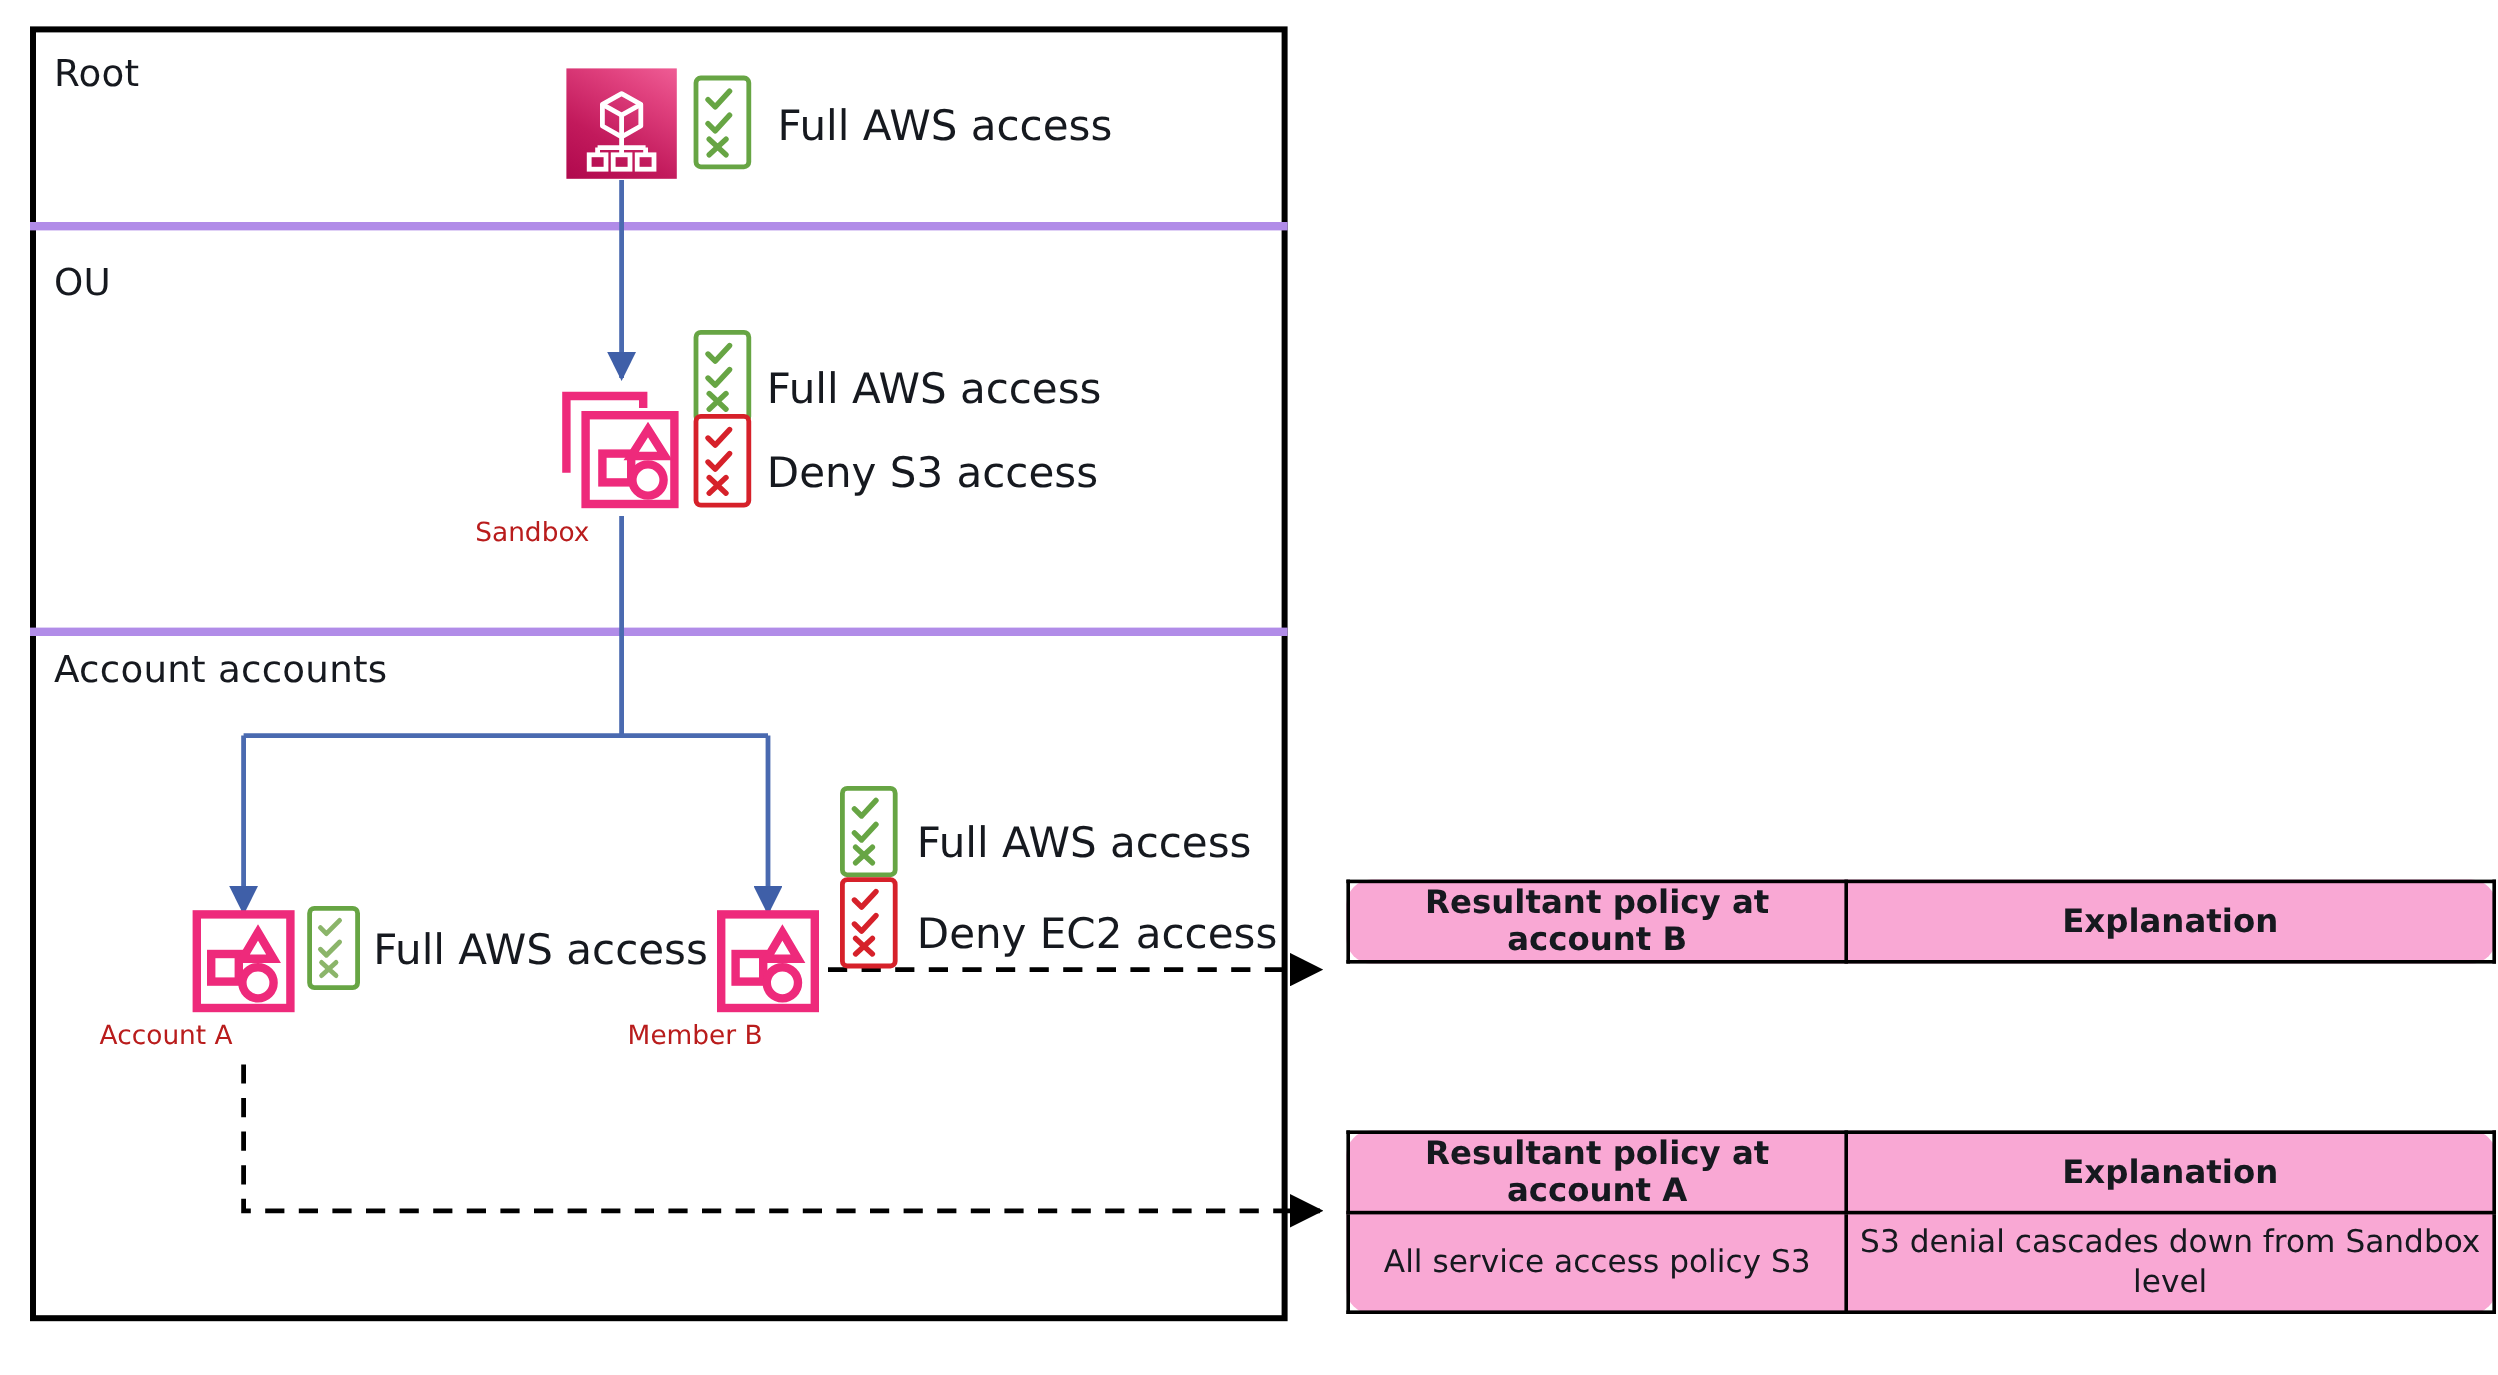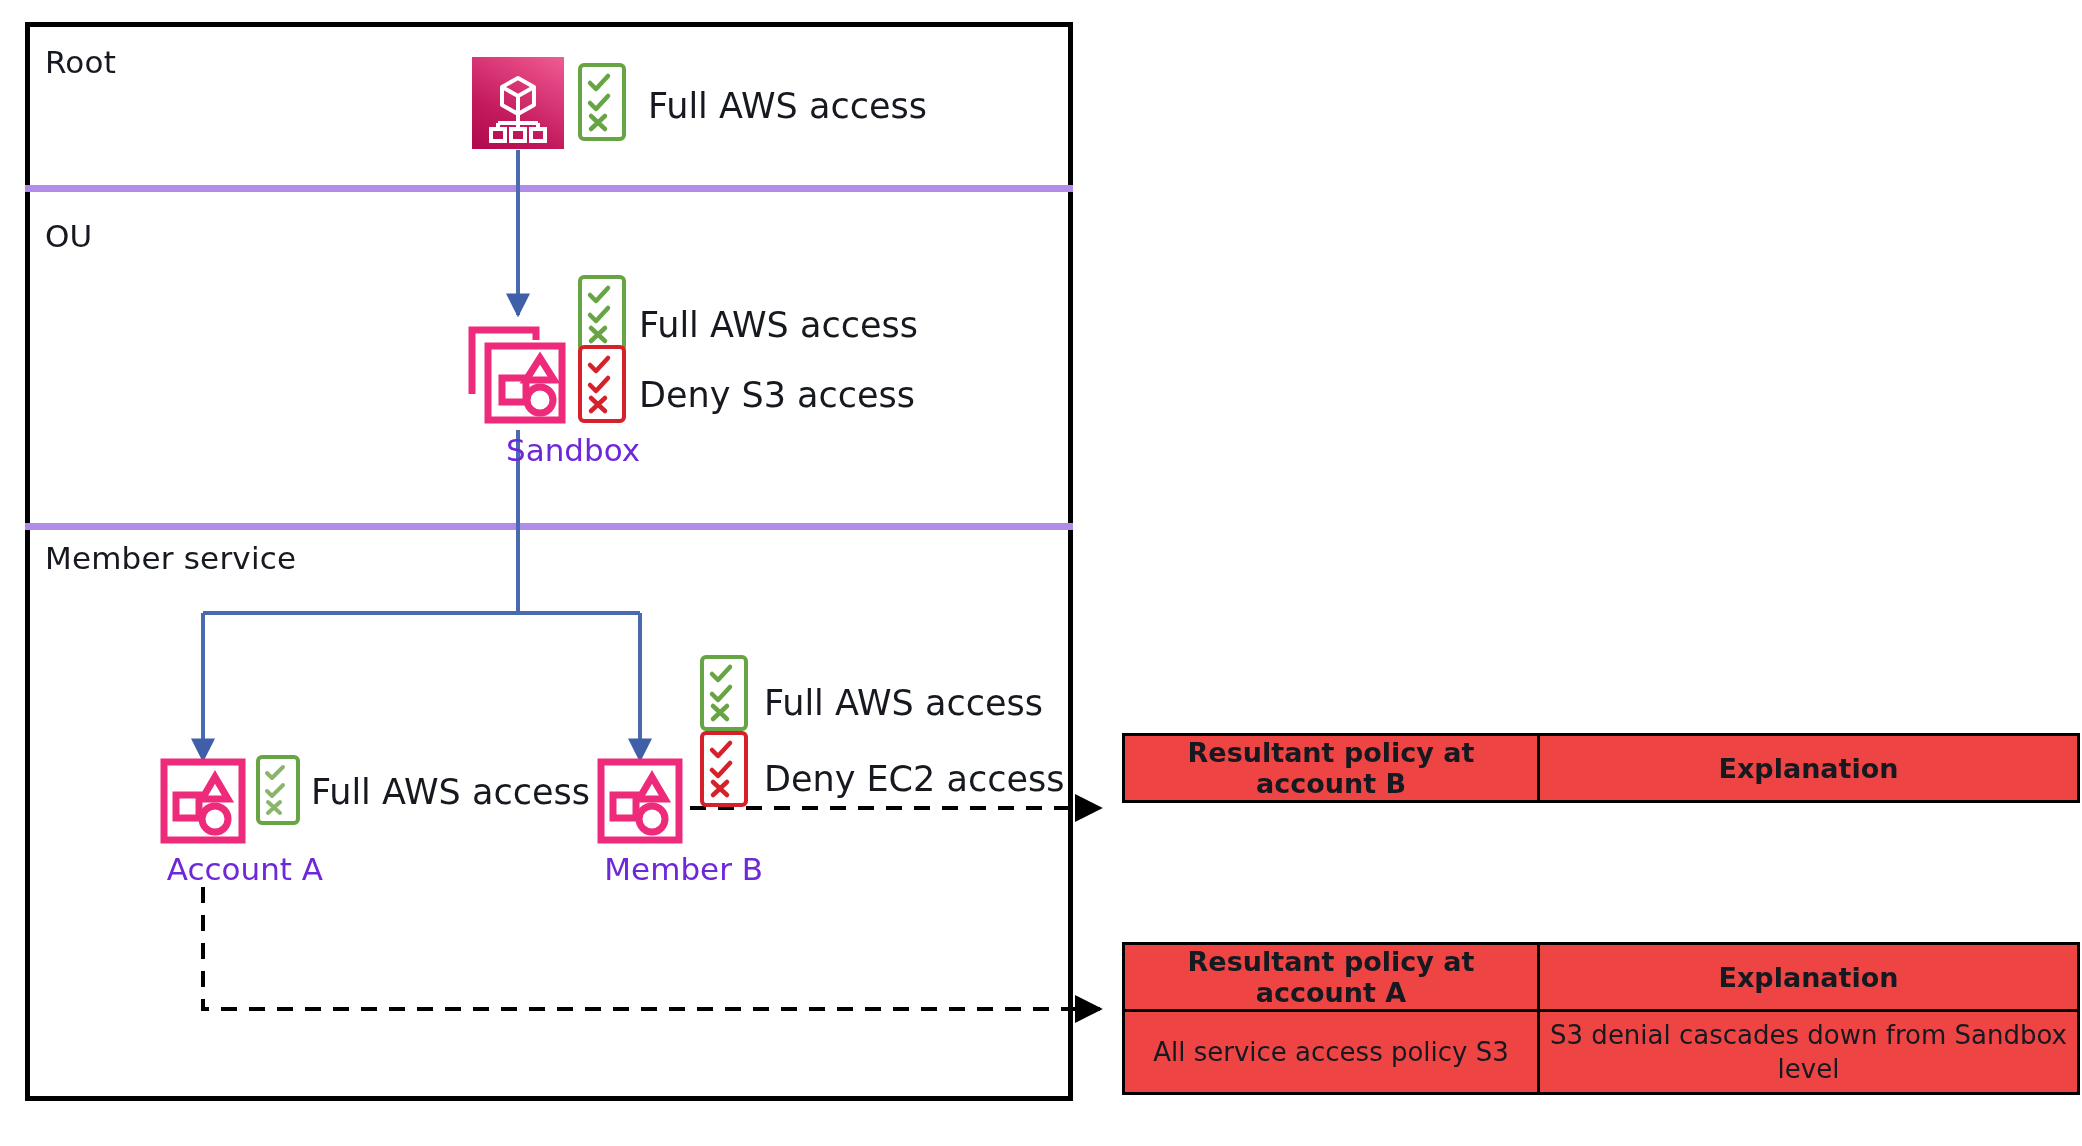--- a/index.html
+++ b/index.html
@@ -52,24 +52,24 @@
   #label-root   { left: 45px; top: 44px; }
   #label-ou     { left: 45px; top: 218px; text-align: right; }
   #label-member { left: 45px; top: 540px; }
 
   
   .node {
     position: absolute;
   }
   .node-caption {
     position: absolute;
-    font-size: 31px;
-    color: #6d28d9;
+    font-size: 22px;
+    color: #b91c1c;
     white-space: nowrap;
-    text-align: right;
+    text-align: left;
   }
 
   
   .root-tile {
     position: absolute;
     left: 472px;
     top: 57px;
     width: 92px;
     height: 92px;
     background: linear-gradient(30deg, #b0084d 0%, #c21a5c 35%, #e0417e 75%, #ef5d95 100%);
@@ -90,22 +90,23 @@
     position: absolute;
     font-size: 35px;
     color: #16191f;
     white-space: nowrap;
   }
 
   
   .result-table {
     position: absolute;
     border-collapse: collapse;
-    background: #ef4444;
+    background: #f9a8d4;
     table-layout: fixed;
+    border-radius: 21px;
   }
   .result-table td {
     border: 3px solid #000000;
     text-align: center;
     vertical-align: middle;
     color: #16191f;
     font-family: "DejaVu Sans", "Liberation Sans", sans-serif;
   }
   .result-table td.head {
     font-weight: bold;
@@ -137,21 +138,21 @@
 
 <div id="stage">
 
   <div class="org-frame"></div>
 
   <div class="divider" id="divider-ou"></div>
   <div class="divider" id="divider-member"></div>
 
   <div class="zone-label" id="label-root">Root</div>
   <div class="zone-label" id="label-ou">OU</div>
-  <div class="zone-label" id="label-member">Member service</div>
+  <div class="zone-label" id="label-member">Account accounts</div>
 
   <svg class="overlay">
     <defs>
       <marker id="arrow-blue" viewBox="0 0 10 10" refX="9" refY="5" markerWidth="6" markerHeight="6" orient="auto-start-reverse">
         <path d="M 0 0 L 10 5 L 0 10 z" fill="#3f5fa8"></path>
       </marker>
       <marker id="arrow-black" viewBox="0 0 10 10" refX="9" refY="5" markerWidth="7" markerHeight="7" orient="auto-start-reverse">
         <path d="M 0 0 L 10 5 L 0 10 z" fill="#000000"></path>
       </marker>
     </defs>

